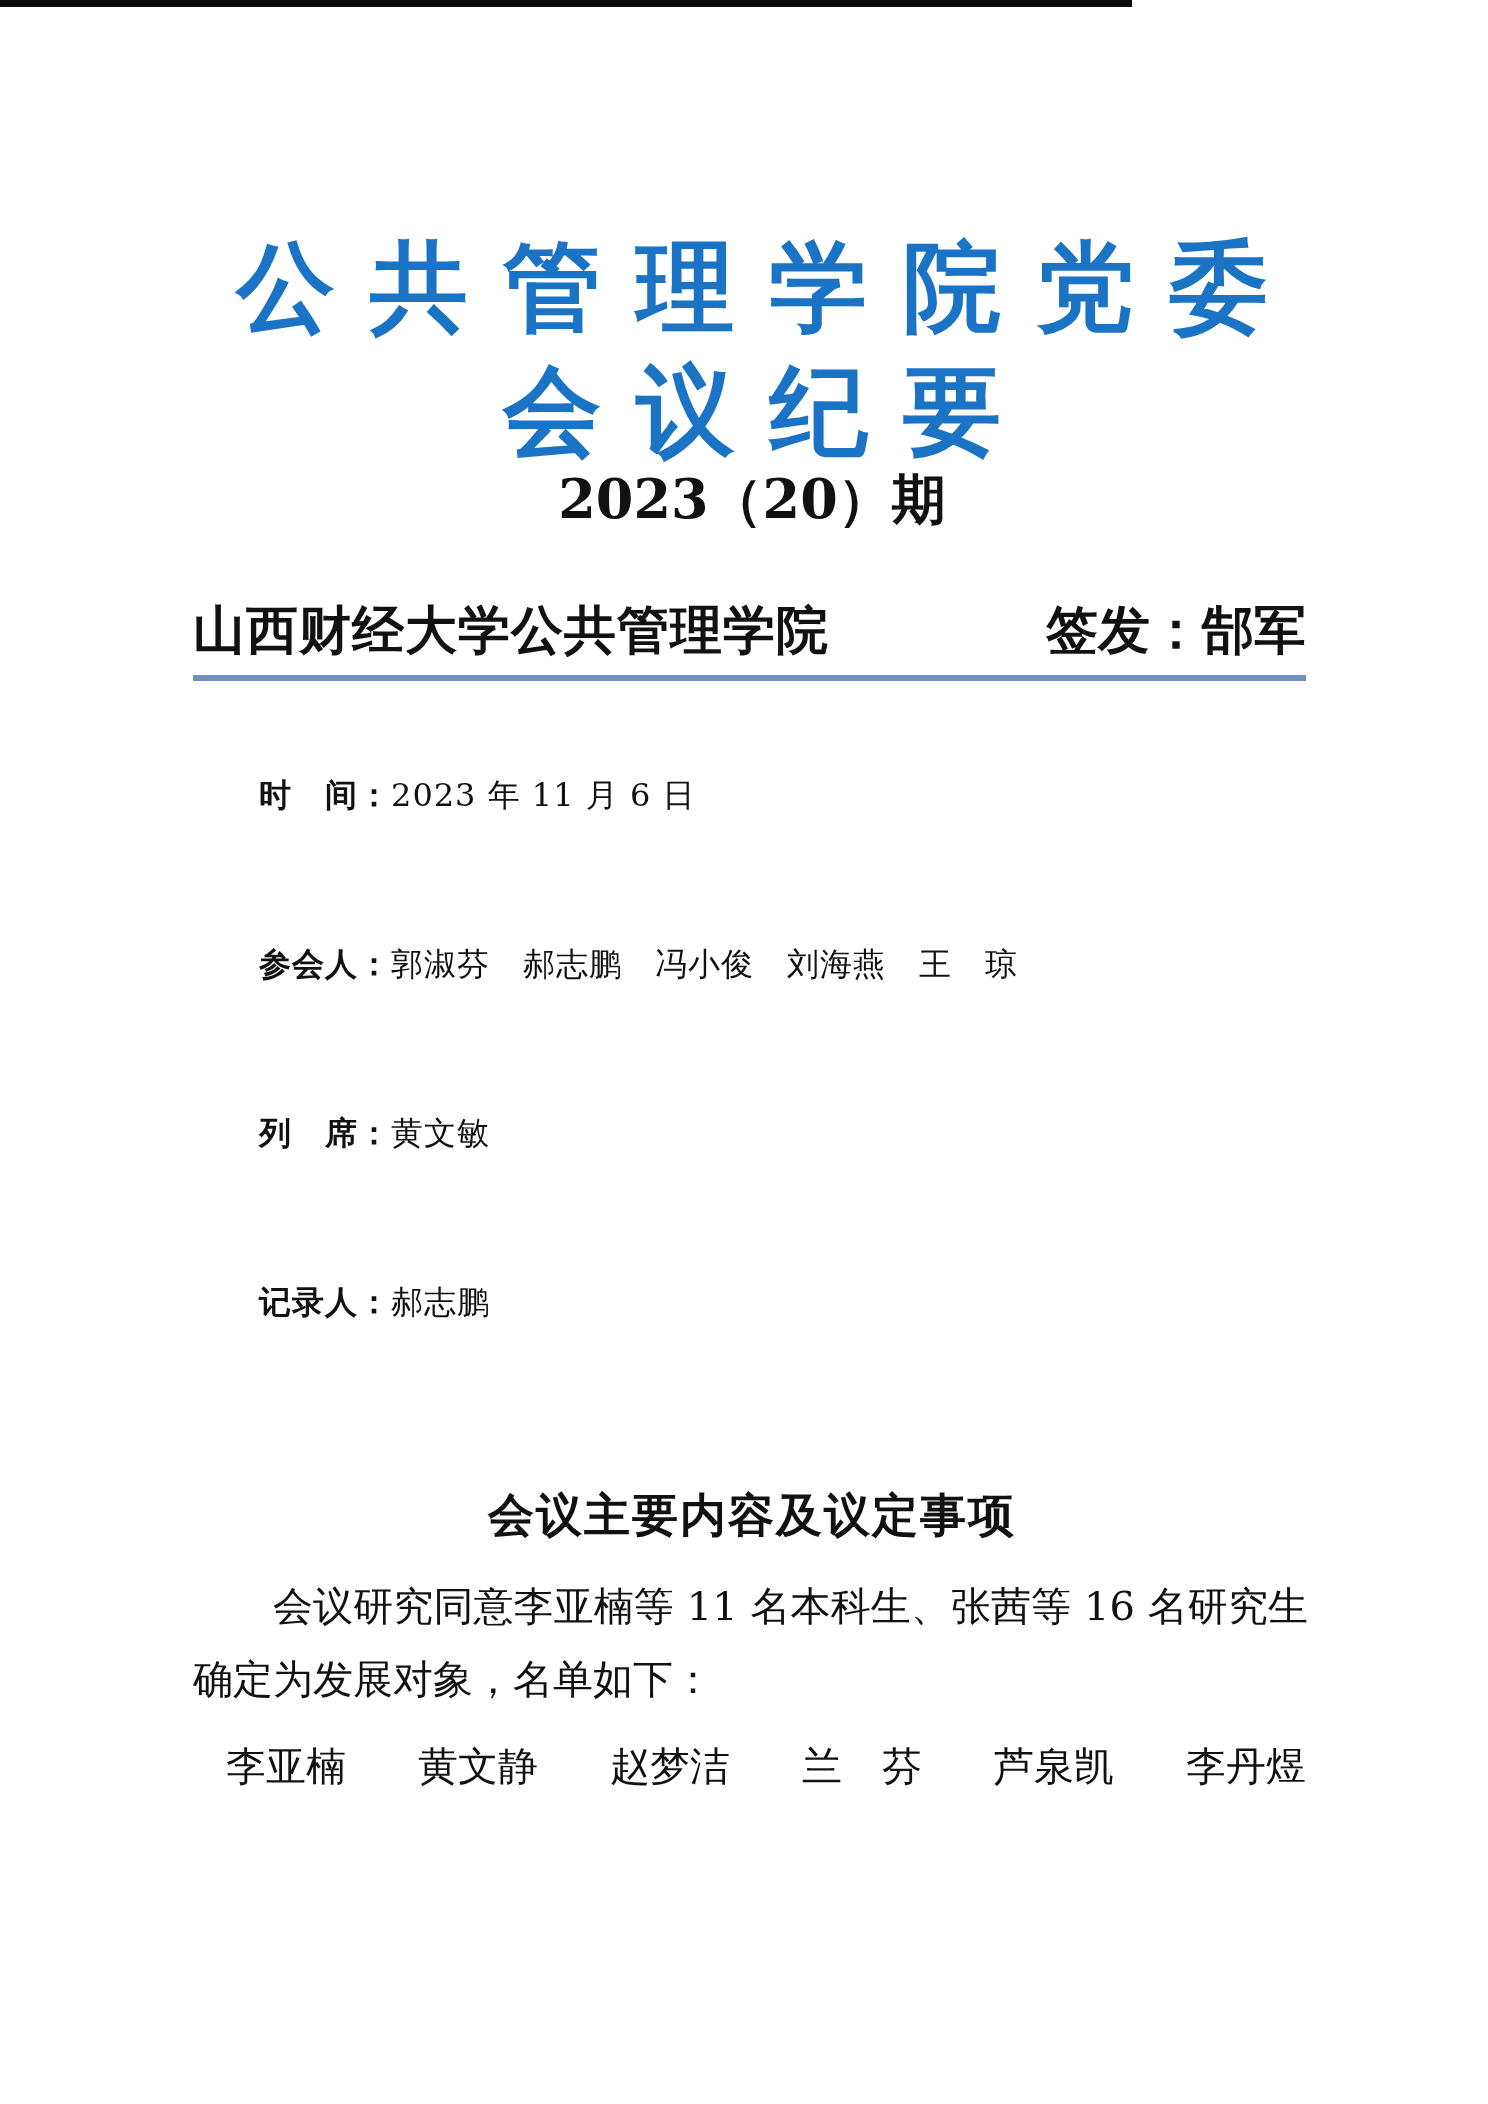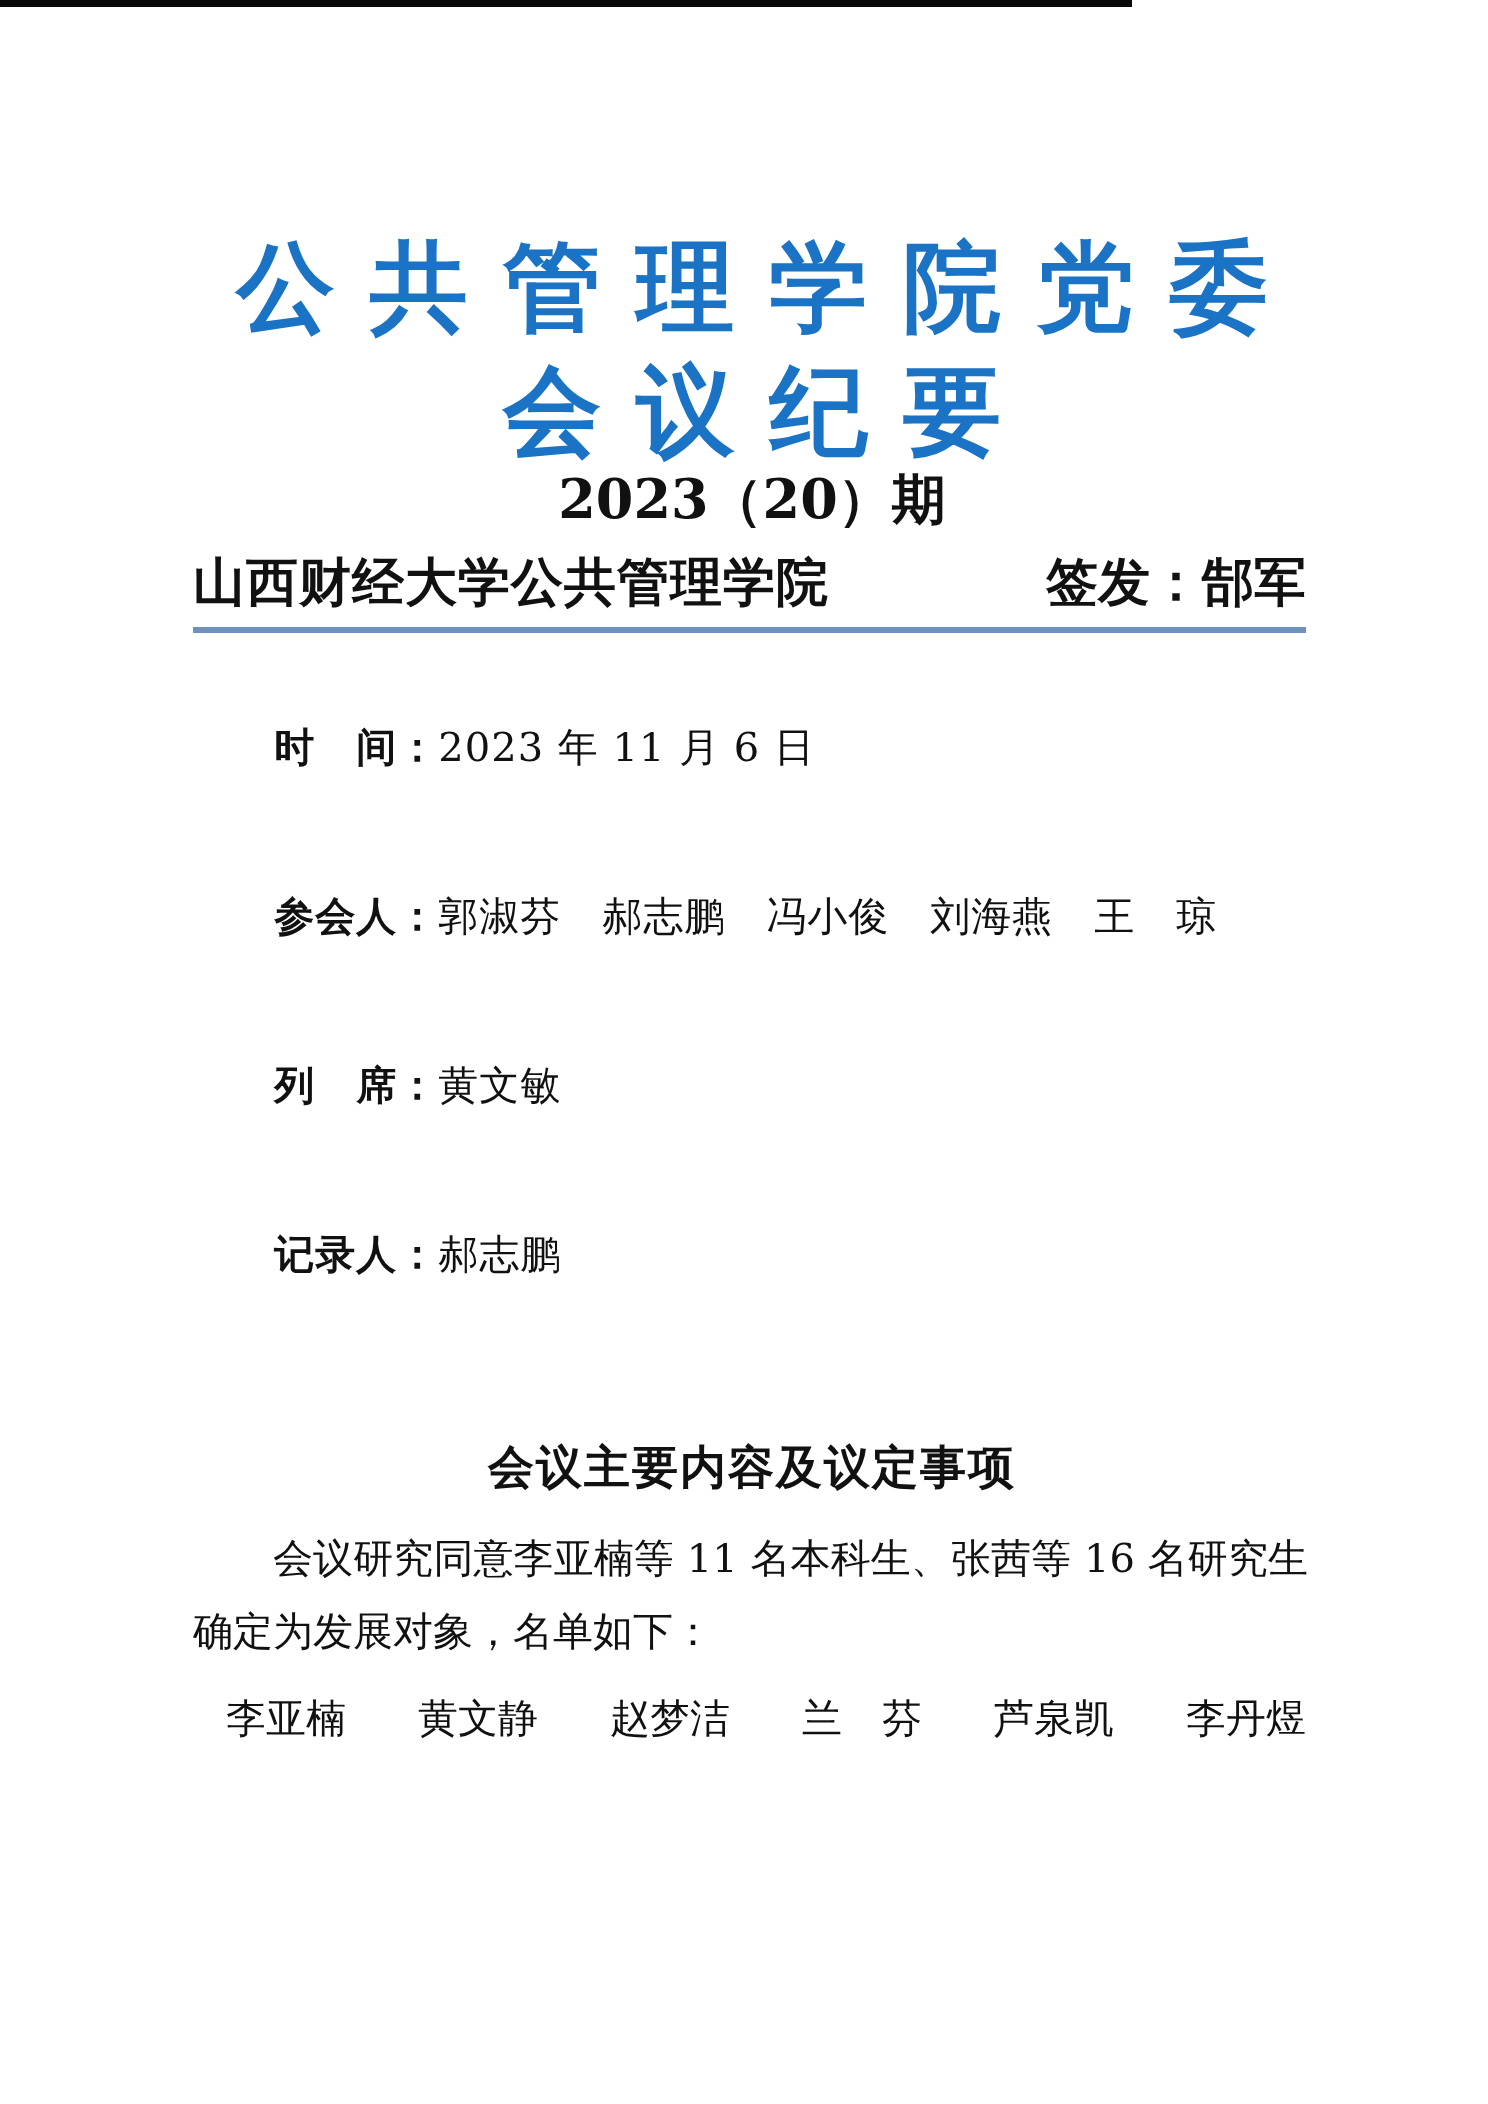--- a/index.html
+++ b/index.html
@@ -50,32 +50,32 @@
     justify-content: space-between;
     align-items: baseline;
     font-size: 52px;
     line-height: 50px;
     font-weight: bold;
   }
   .org-row .org {
     font-family: "DejaVu Sans", "Liberation Sans", sans-serif;
     letter-spacing: 1px;
   }
-  .org-row .issuer { white-space: pre; }
+  .org-row .issuer { white-space: pre; margin-top: 48px; }
   .rule {
     margin: 20px 190px 0 185px;
     height: 6px;
     background: var(--rule-blue, #6e91be);
   }
   .meta-list {
     margin: 42px 190px 0 190px;
   }
   .meta-row {
     margin-top: 25px;
-    font-size: 40px;
+    font-size: 32px;
     line-height: 48px;
     white-space: pre;
   }
   .meta-row:first-child { margin-top: 0; }
   .meta-label { font-weight: bold; letter-spacing: 1px; }
   .meta-value { letter-spacing: 1px; }
   .section-heading {
     margin: 112px 0 0 0;
     text-align: center;
     font-family: Liberation Sans, sans-serif;

